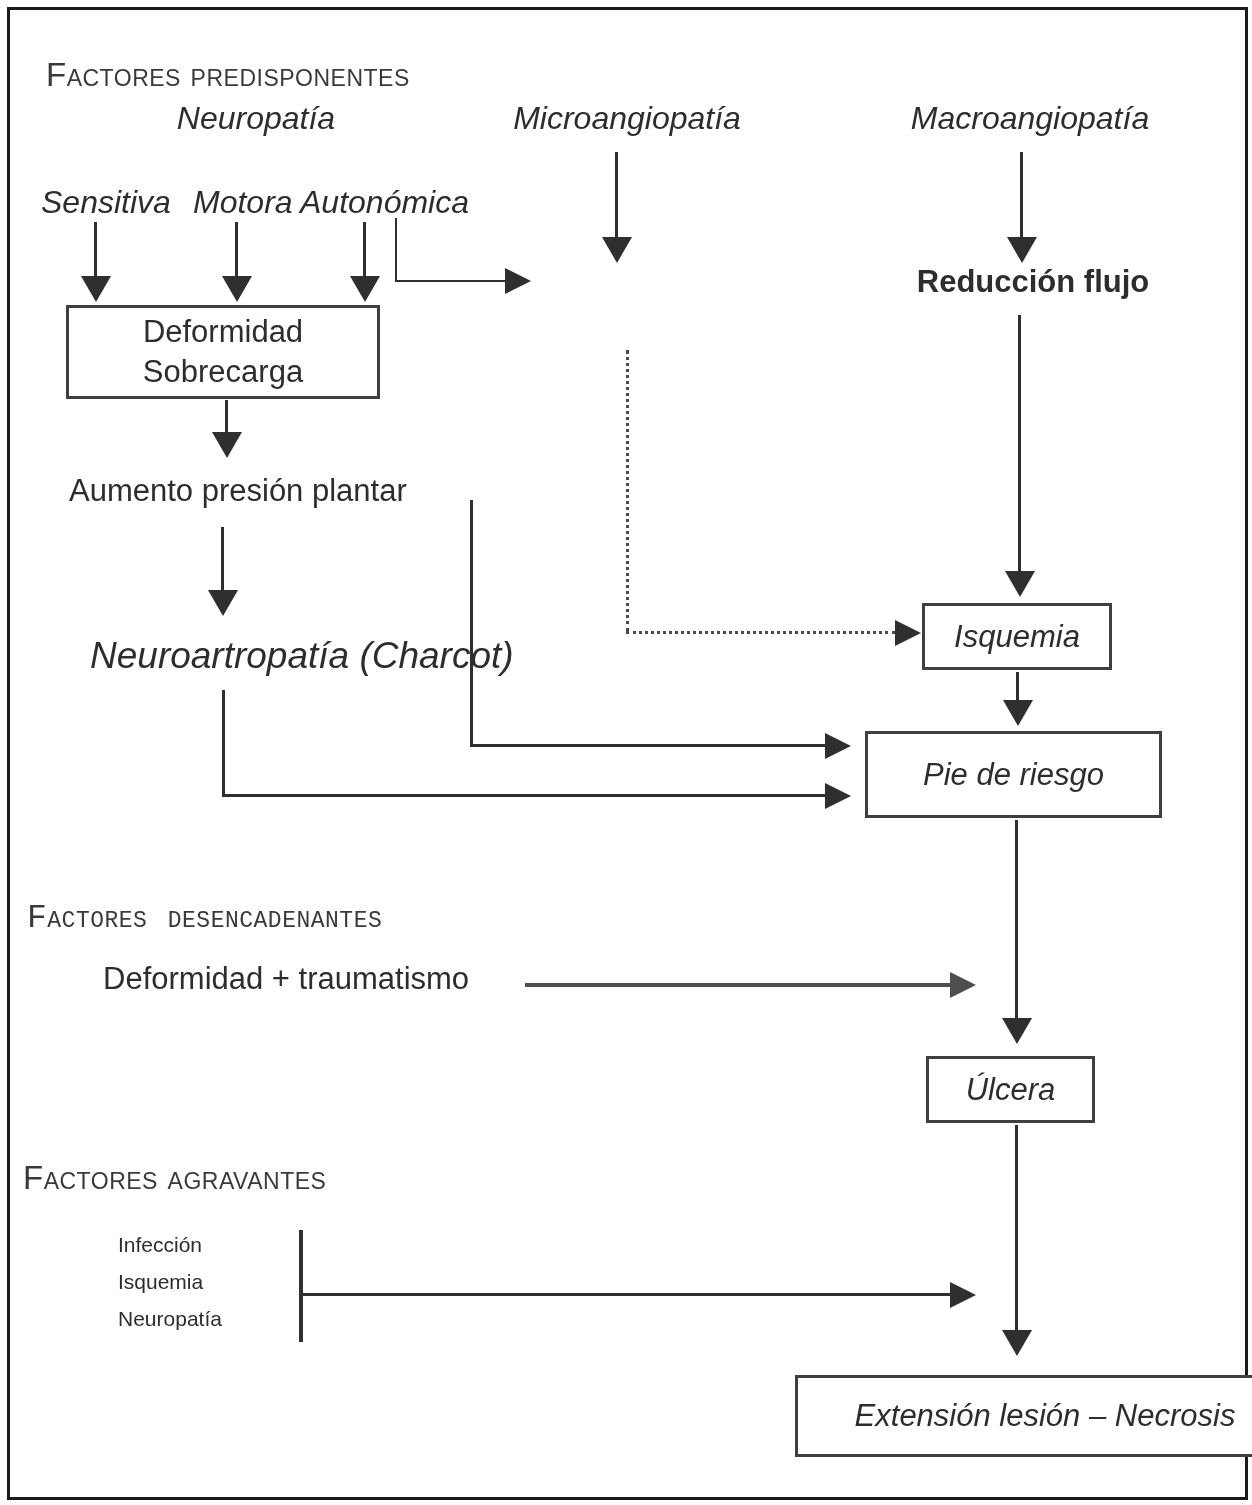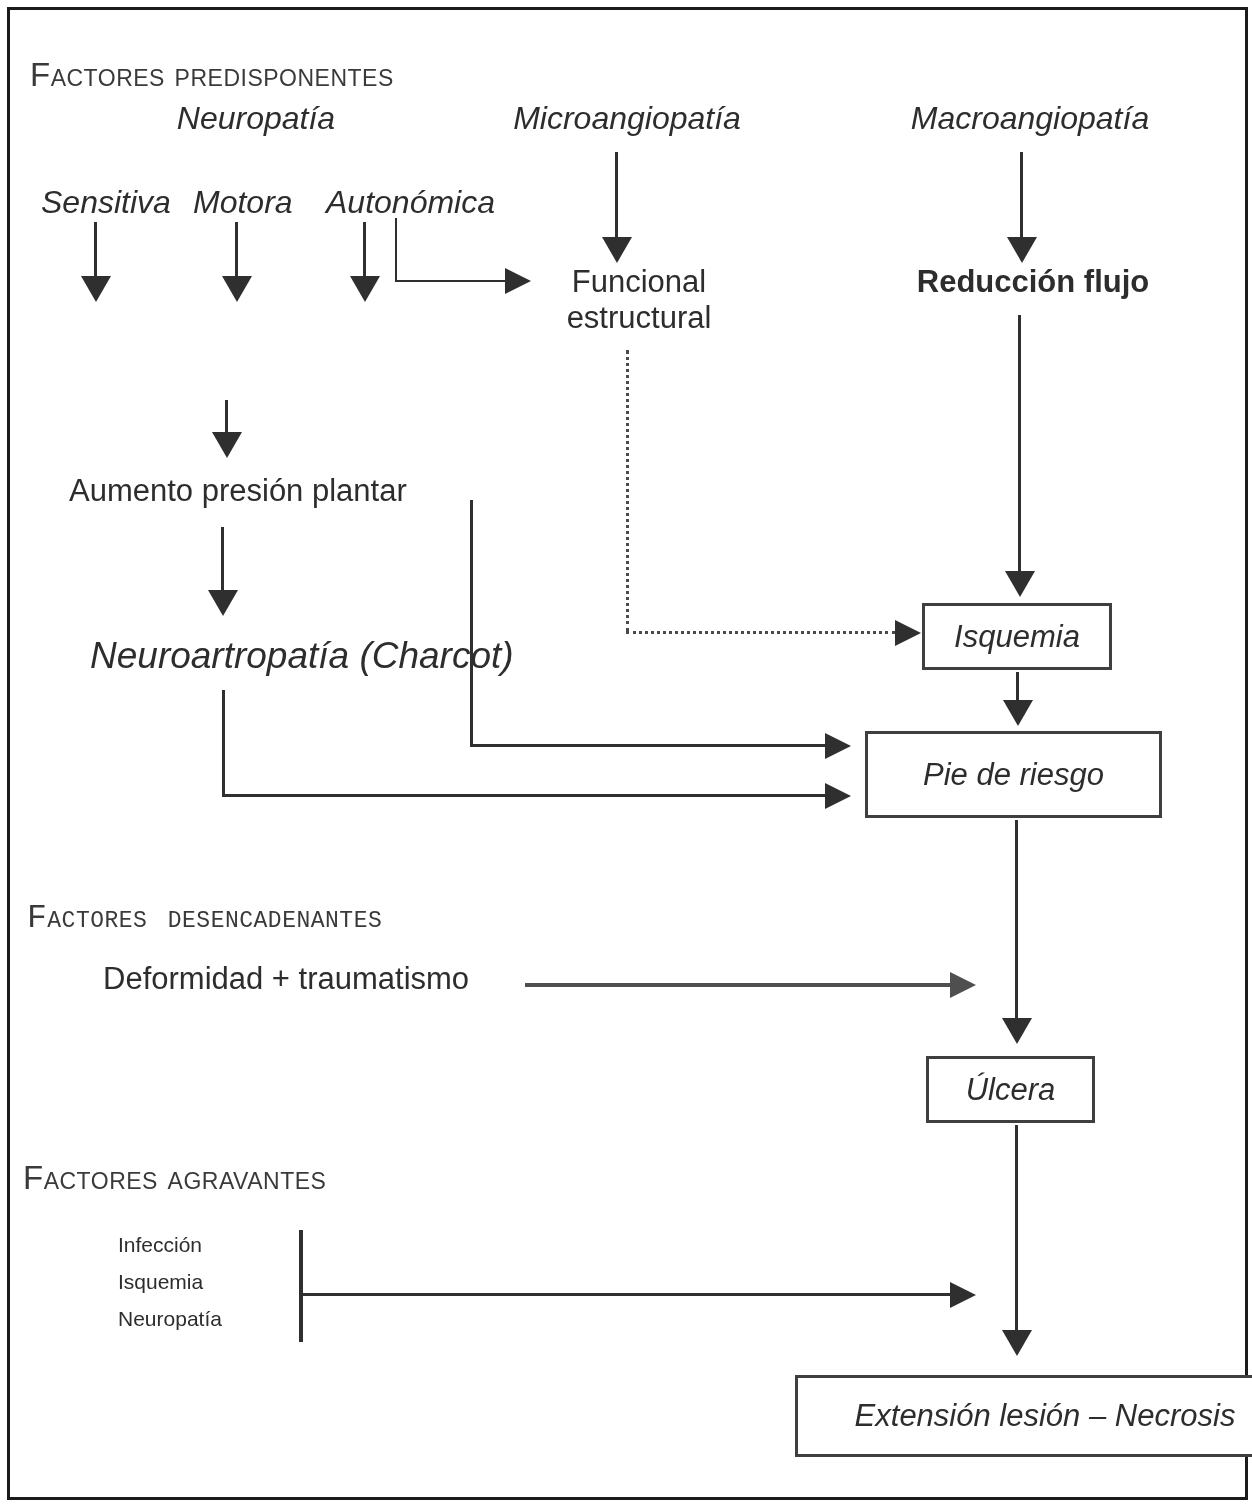--- a/index.html
+++ b/index.html
@@ -36,55 +36,55 @@
   .ah-r{position:absolute;width:0;height:0;border-top:13px solid transparent;border-bottom:13px solid transparent;border-left:26px solid var(--line);}
   .ah-r.gray{border-left-color:var(--gray);}
   .list{position:absolute;font-size:21px;line-height:37px;color:var(--text);}
 </style>
 </head>
 <body>
 
 <div class="canvas">
   <div class="frame"></div>
 
-  <div class="heading" style="left:30px;top:56px;">Factores predisponentes</div>
+  <div class="heading" style="left:46px;top:56px;">Factores predisponentes</div>
   <div class="heading" style="left:27px;top:900px;font-family:Liberation Mono, monospace;">Factores desencadenantes</div>
   <div class="heading" style="left:23px;top:1159px;">Factores agravantes</div>
 
   <div class="t it ctr" style="left:146px;top:100px;width:220px;">Neuropatía</div>
   <div class="t it ctr" style="left:908px;top:100px;width:244px;">Macroangiopatía</div>
   <div class="t it ctr" style="left:505px;top:100px;width:244px;">Microangiopatía</div>
 
   <div class="t it" style="left:41px;top:184px;">Sensitiva</div>
   <div class="t it" style="left:193px;top:184px;text-align:right;">Motora</div>
-  <div class="t it" style="left:326px;top:184px;">Autonómica</div>
+  <div class="t it" style="left:300px;top:184px;">Autonómica</div>
 
   <div class="vl" style="left:94px;top:222px;height:56px;"></div>
   <div class="ah-d" style="left:81px;top:276px;"></div>
   <div class="vl" style="left:235px;top:222px;height:56px;"></div>
   <div class="ah-d" style="left:222px;top:276px;"></div>
   <div class="vl" style="left:363px;top:222px;height:56px;"></div>
   <div class="ah-d" style="left:350px;top:276px;"></div>
 
   <div class="vl thin" style="left:395px;top:218px;height:64px;"></div>
   <div class="hl thin" style="left:395px;top:280px;width:110px;"></div>
   <div class="ah-r" style="left:505px;top:268px;"></div>
 
   <div class="vl" style="left:615px;top:152px;height:87px;"></div>
   <div class="ah-d" style="left:602px;top:237px;"></div>
 
   <div class="vl" style="left:1020px;top:152px;height:87px;"></div>
   <div class="ah-d" style="left:1007px;top:237px;"></div>
 
-  <div class="t ctr" style="left:539px;top:264px;width:200px;font-size:31px;line-height:36px;">
-    <div>Funcional</div>
-    <div>estructural</div>
-  </div>
   <div class="t ctr" style="left:913px;top:264px;width:240px;font-weight:bold;">Reducción flujo</div>
 
+  <div class="box" style="left:66px;top:305px;width:314px;height:94px;line-height:40px;">
+    <div>Deformidad</div>
+    <div>Sobrecarga</div>
+  </div>
 
   <div class="vl" style="left:225px;top:400px;height:34px;"></div>
   <div class="ah-d" style="left:212px;top:432px;"></div>
 
   <div class="t" style="left:69px;top:473px;">Aumento presión plantar</div>
 
   <div class="vl" style="left:221px;top:527px;height:65px;"></div>
   <div class="ah-d" style="left:208px;top:590px;"></div>
 
   <div class="t it" style="left:90px;top:635px;font-size:37px;">Neuroartropatía (Charcot)</div>

